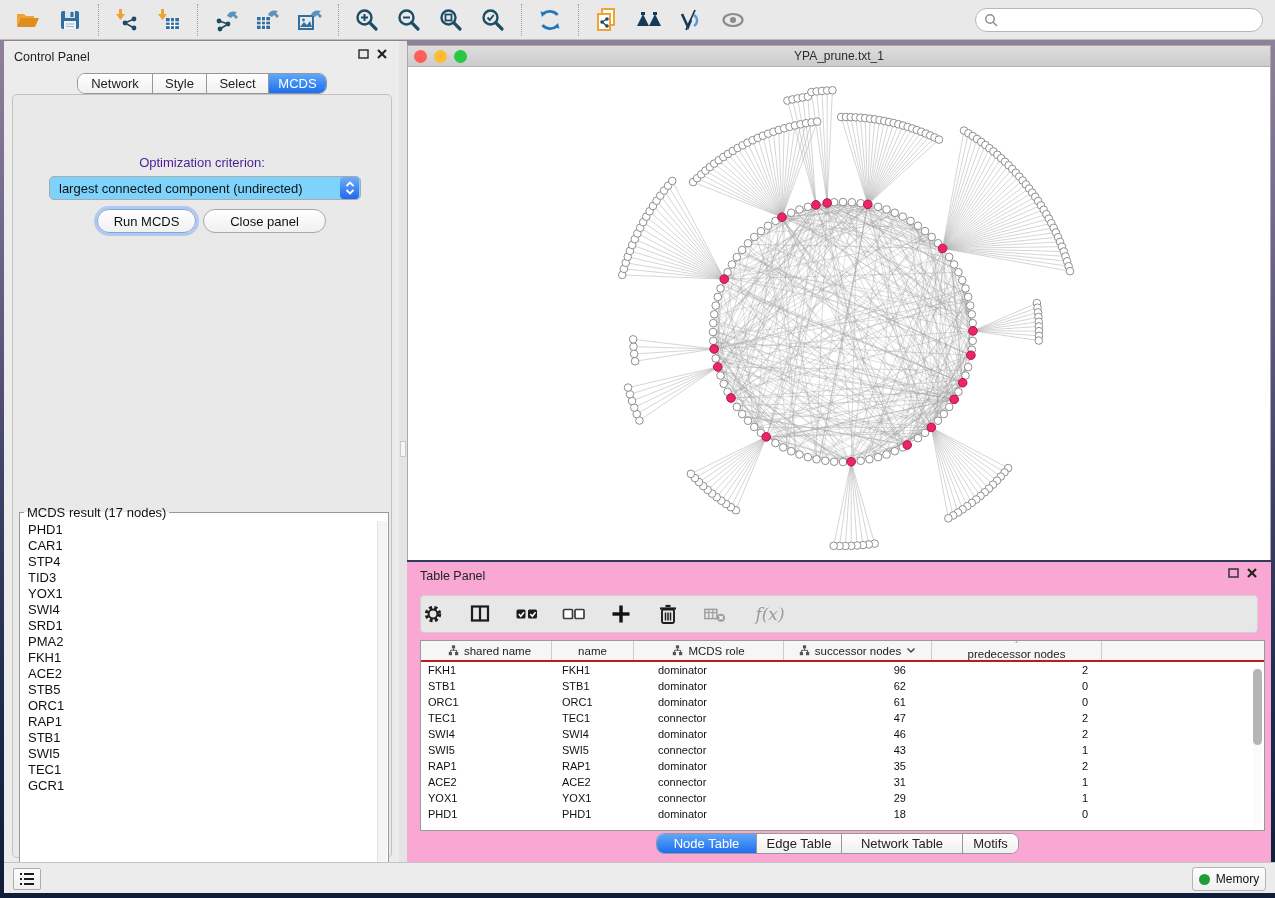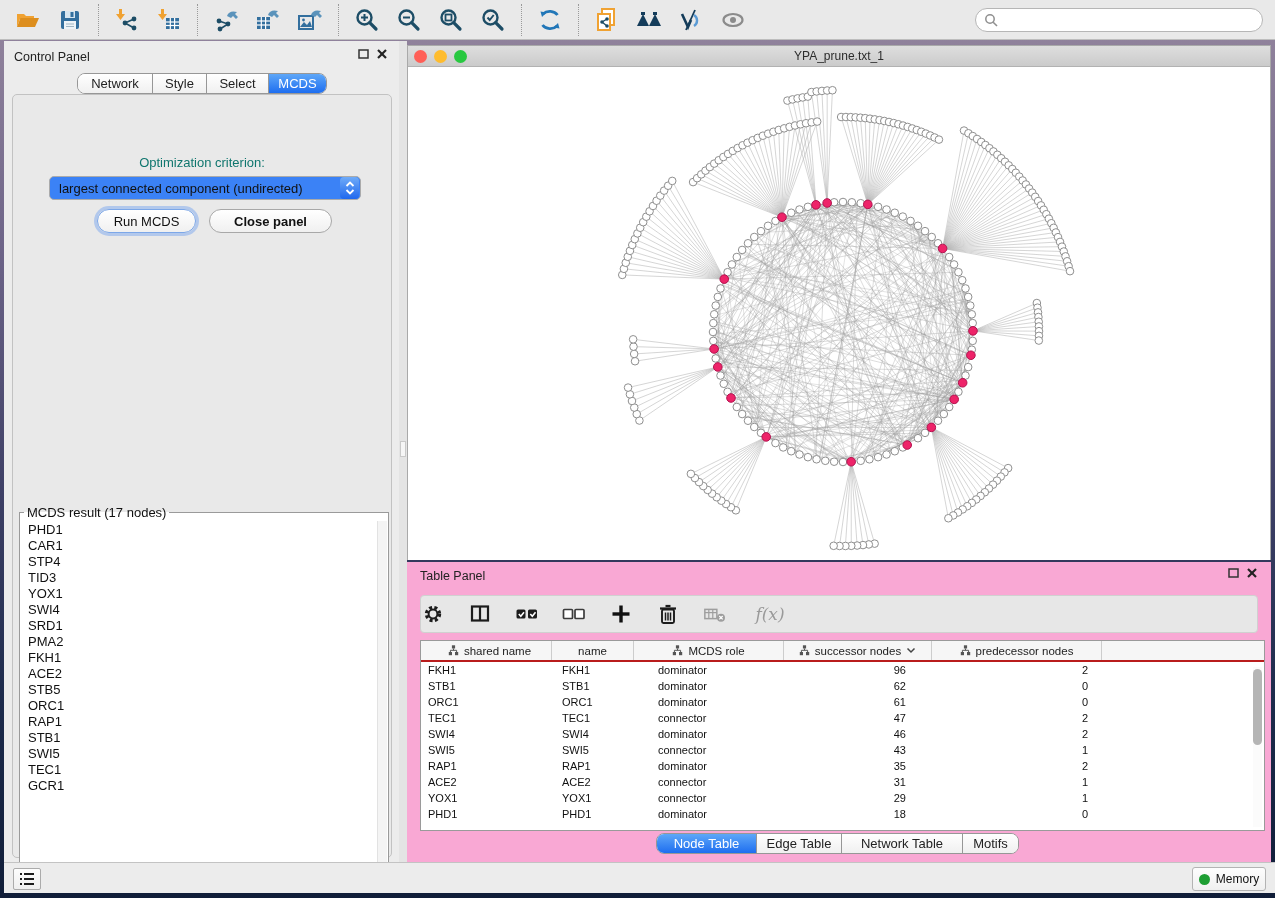--- a/index.html
+++ b/index.html
@@ -33,31 +33,31 @@
   .cp-winbtns { position:absolute; right:12px; top:8px; }
   .cp-inner { position:absolute; left:8px; top:53px; width:380px; height:764px;
     background:#e9e9e9; border:1px solid #c2c2c2; border-radius:5px; }
   .seg { position:absolute; display:flex; height:21px; border:1px solid #979797; border-radius:8px;
     overflow:hidden; background:#fff; }
   .cp-tabs { left:73px; top:32px; }
   .seg-item { display:flex; align-items:center; justify-content:center; font-size:13px; color:#222;
     background:linear-gradient(#ffffff,#f0f0f0); border-right:1px solid #979797; cursor:default; }
   .seg-item:last-child { border-right:none; }
   .seg-item.active { background:linear-gradient(#5ea7f8,#1e6ef0); color:#fff; }
-  .opt-label { position:absolute; left:0; top:60px; width:100%; text-align:center; font-size:13px; color:#0f766e; }
-  .mac-select { position:absolute; left:36px; top:81px; width:312px; height:24px; background:#3b82f6;
+  .opt-label { position:absolute; left:0; top:60px; width:100%; text-align:center; font-size:13px; color:#4c1d95; }
+  .mac-select { position:absolute; left:36px; top:81px; width:312px; height:24px; background:#7dd3fc;
     border:1px solid #ababab; border-radius:5px; display:flex; align-items:center; }
   .mac-select .val { flex:1; font-size:13px; color:#111; padding-left:9px; white-space:nowrap; overflow:hidden; }
   .mac-select .stepper { width:19px; height:22px; margin-right:1px; border-radius:4px;
     background:linear-gradient(#6fabf8,#2068ee); display:flex; align-items:center; justify-content:center; }
   .btn { position:absolute; height:24px; background:linear-gradient(#ffffff,#f0f0f0);
     border:1px solid #a8a8a8; border-radius:12px; font-size:13px; color:#111;
     display:flex; align-items:center; justify-content:center; font-family:"Liberation Sans",sans-serif; }
   .btn-run { left:84px; top:114px; width:99px; border-color:#7ca7e8; box-shadow:0 0 0 3px rgba(110,160,240,.45); }
-  .btn-closepanel { left:196px; top:114px; width:123px;font-weight:bold; }
+  .btn-closepanel { left:190px; top:114px; width:123px; }
   fieldset.mcds { position:absolute; left:6px; top:410px; width:370px; height:374px;
     background:#fff; border:1px solid #9a9a9a; }
   fieldset.mcds legend { font-size:13px; color:#111; margin-left:4px; padding:0 3px; }
   .mcds-list { position:absolute; left:2px; top:2px; right:12px; bottom:2px; overflow:hidden; }
   .mcds-item { font-size:13px; color:#111; height:16px; line-height:16px; padding-left:6px; }
   .mcds-scroll { position:absolute; right:1px; top:1px; width:10px; bottom:1px;
     background:#f4f4f4; border-left:1px solid #e2e2e2; }
 
   
   .vsplit { position:absolute; left:399px; top:41px; width:8px; height:821px; background:#e4e4e4; }
@@ -88,21 +88,21 @@
   .thead { display:flex; height:21px; background:#f6f6f6; border-bottom:2px solid #b91c1c; }
   .th { display:flex; align-items:center; justify-content:center; gap:5px; font-size:11.5px; color:#222;
     border-right:1px solid #cdcdcd; }
   .th:last-child { border-right:none; }
   .tr { display:flex; height:16px; align-items:center; }
   .td { font-size:11px; color:#111; white-space:nowrap; overflow:hidden; }
   .c1 { width:131px; padding-left:7px; }
   .c2 { width:82px; }  .td.c2 { padding-left:10px; }
   .c3 { width:150px; } .td.c3 { padding-left:24px; }
   .c4 { width:148px; } .td.c4 { text-align:right; padding-right:26px; }
-  .c5 { width:170px; } .td.c5 { text-align:right; padding-right:14px; }
+  .c5 { width:170px;flex-direction:column; } .td.c5 { text-align:right; padding-right:14px; }
   .c6 { flex:1; }
   .tscroll { position:absolute; right:2px; top:26px; width:9px; height:160px; background:#fbfbfb; }
   .tthumb { position:absolute; left:0; top:2px; width:9px; height:76px; background:#b5b5b5; border-radius:5px; }
   .tp-tabs { left:249px; top:271px; }
   .tab-w1{width:100px}.tab-w2{width:85px}.tab-w3{width:121px}.tab-w4{width:55px}
   .cpt-w1{width:75px}.cpt-w2{width:54px}.cpt-w3{width:62px}.cpt-w4{width:57px}
 
   
   .statusbar { position:absolute; left:4px; top:862px; width:1271px; height:31px;
     background:#ececec; border-top:1px solid #c3c3c3; }

